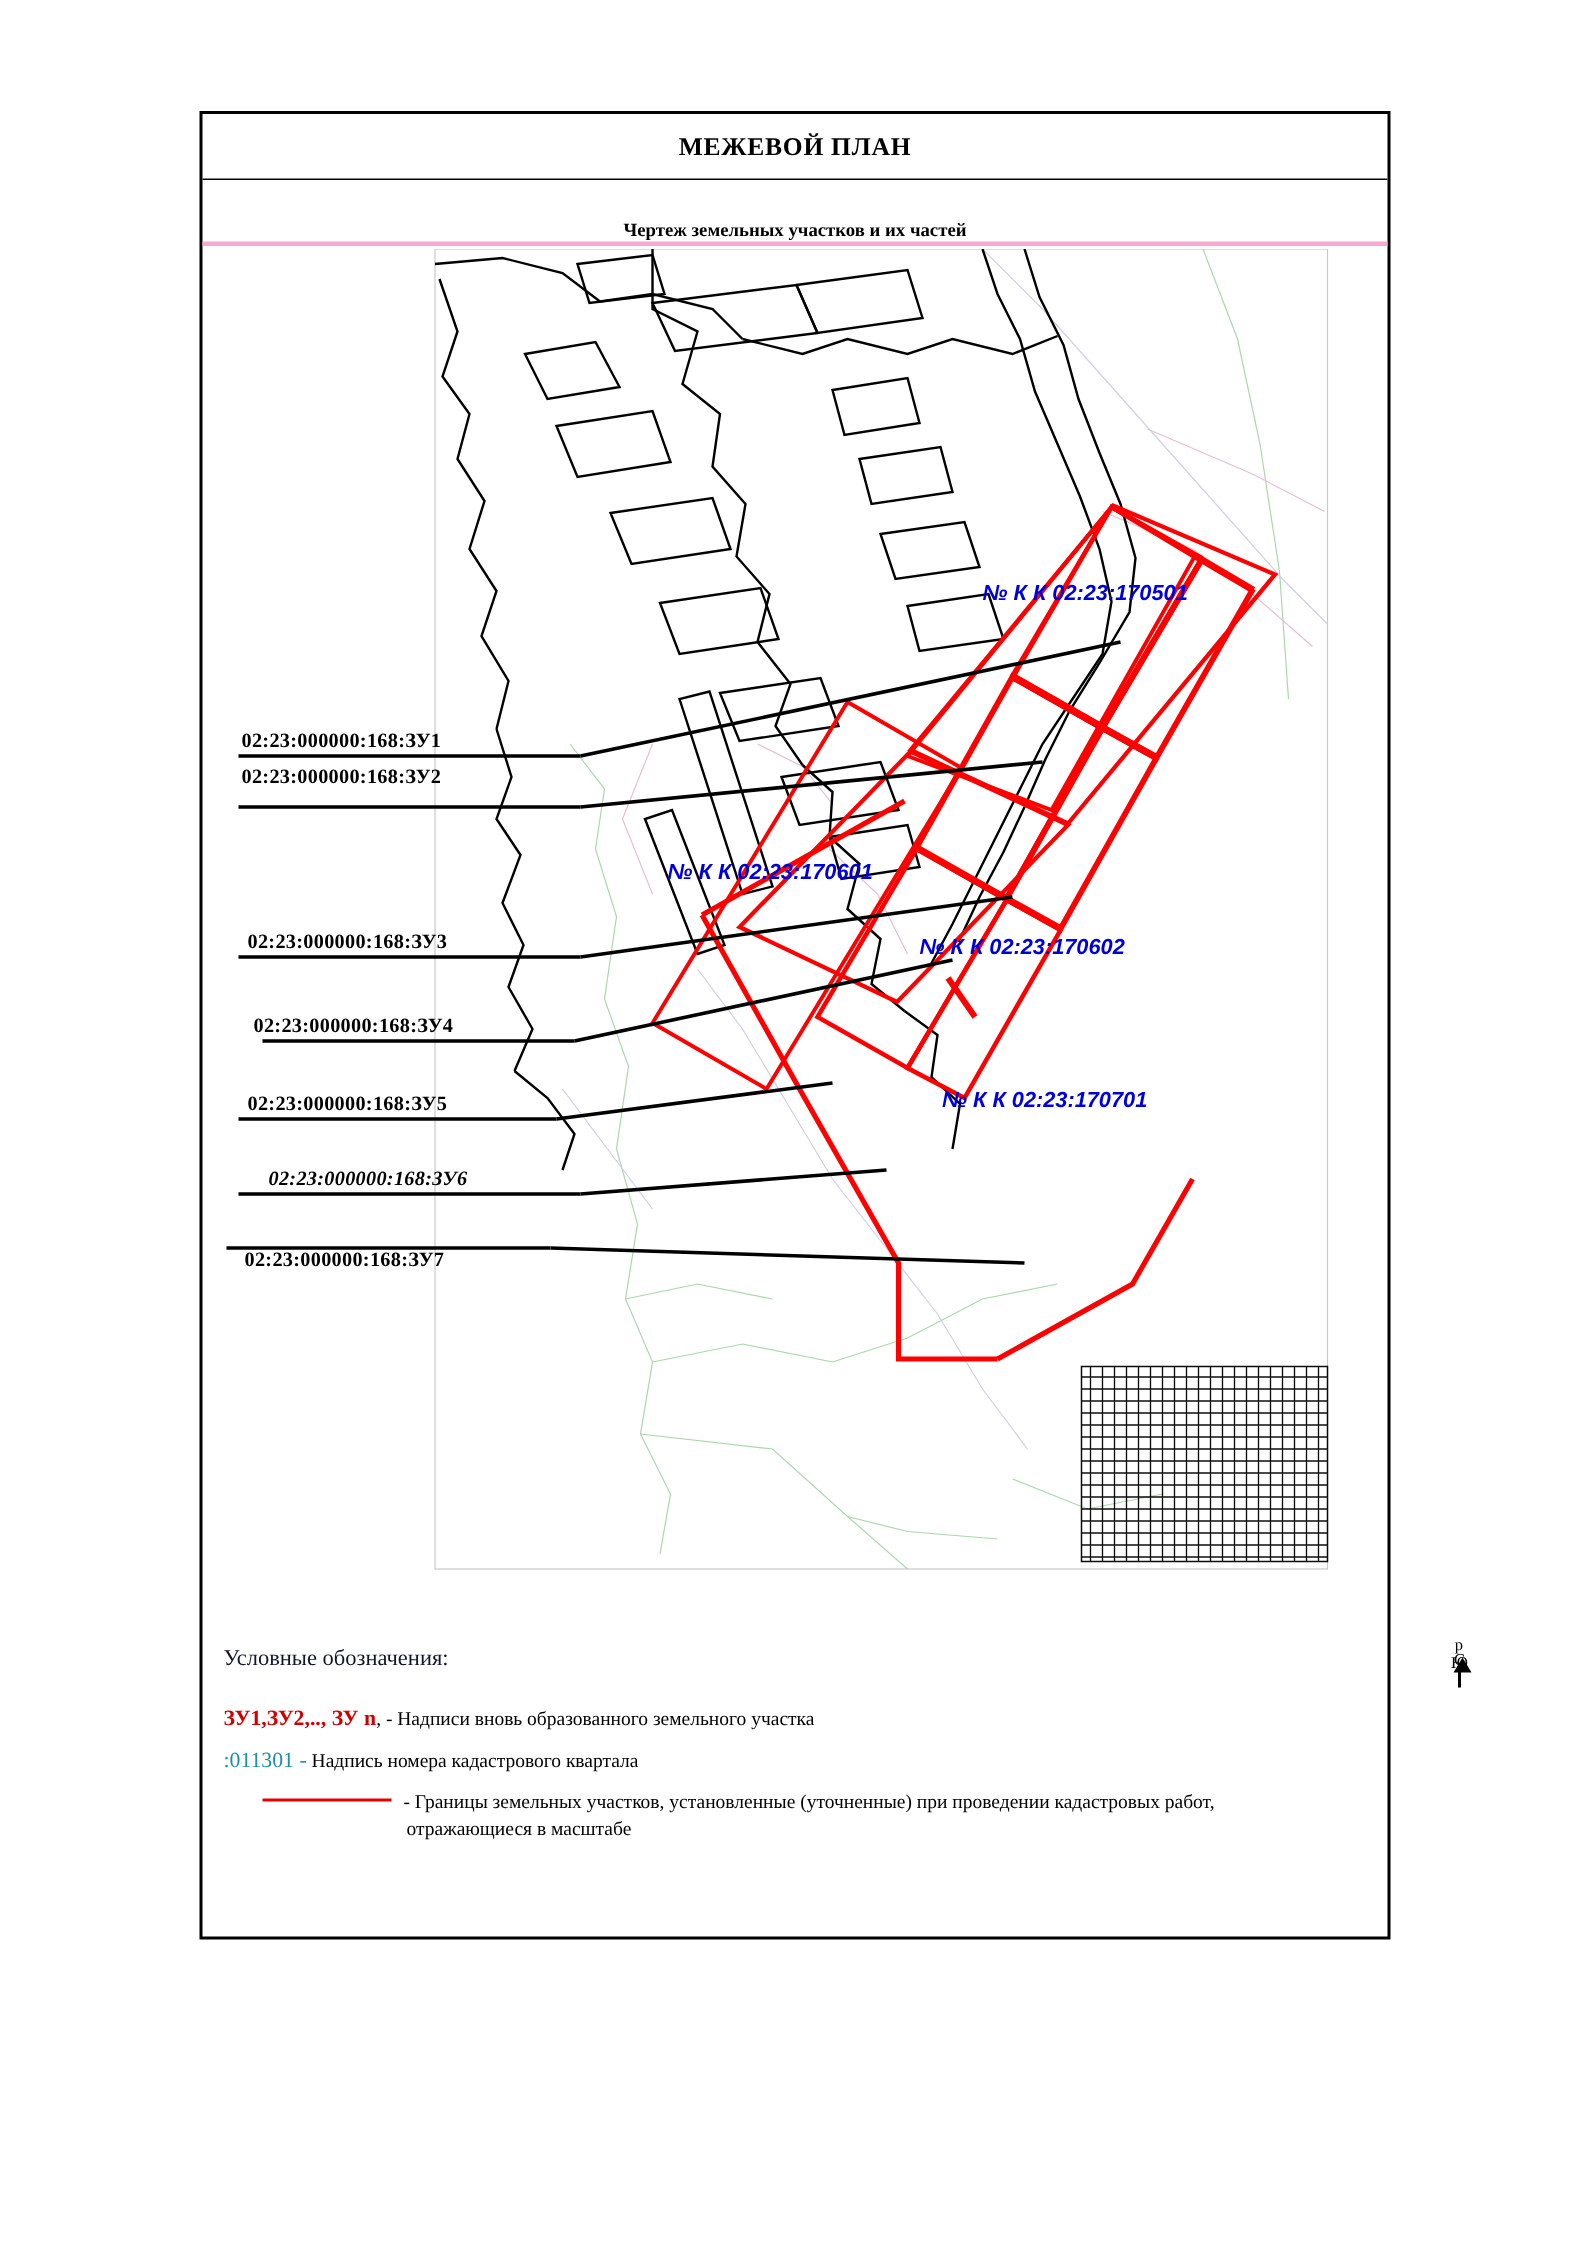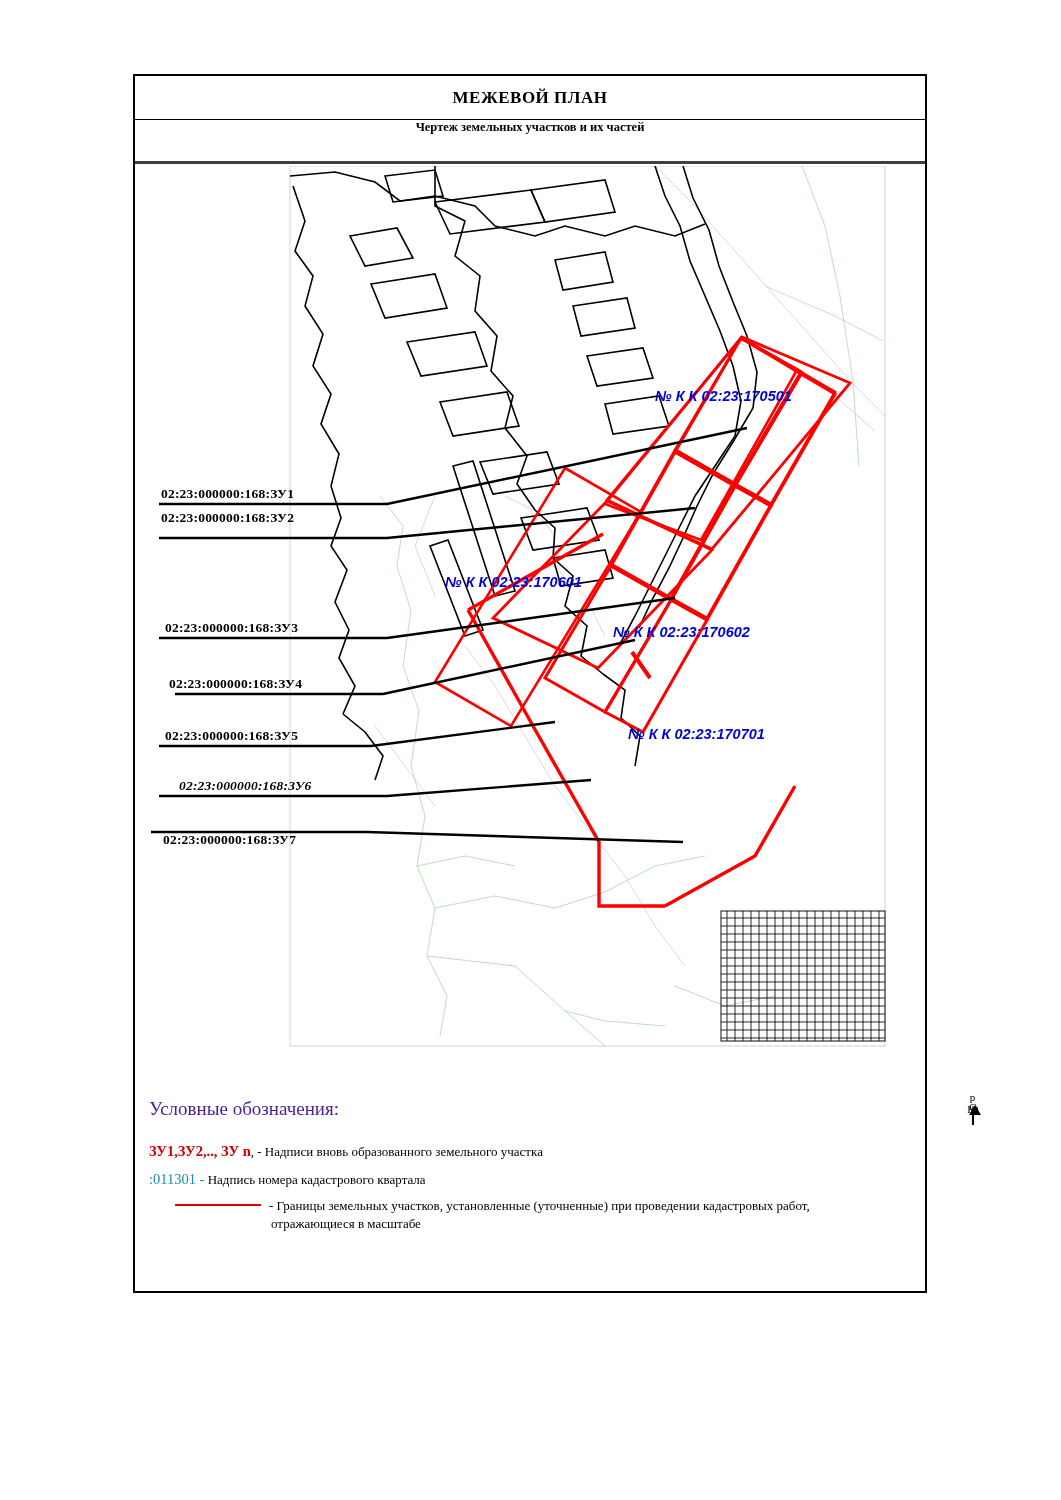--- a/index.html
+++ b/index.html
@@ -47,24 +47,24 @@
   .title-band .title-text {
     font-size: 17px;
     font-weight: bold;
     letter-spacing: 0.5px;
   }
   .subtitle-band {
     position: absolute;
     left: 0; top: 44px;
     width: 100%;
     height: 44px;
-    border-bottom: 3px solid #404040;
+    border-bottom: 3px solid #f9a8d4;
     box-sizing: border-box;
     display: flex;
-    align-items: flex-start;
+    align-items: flex-end;
     justify-content: center;
   }
   .subtitle-band .subtitle-text {
     font-size: 12.5px;
     font-weight: bold;
   }
 
   
   .map-area {
     position: absolute;
@@ -118,22 +118,22 @@
   }
 
   
   .legend {
     position: absolute;
     left: 14px;
     top: 1022px;
     width: 770px;
   }
   .legend-title {
-    font-size: 19px;
-    color: #4c1d95;
+    font-size: 15px;
+    color: #0f172a;
     margin-bottom: 22px;
   }
   .legend-row {
     position: relative;
     font-size: 13px;
     line-height: 1.35;
     margin-bottom: 8px;
   }
   .legend-zu {
     color: #d10000;

